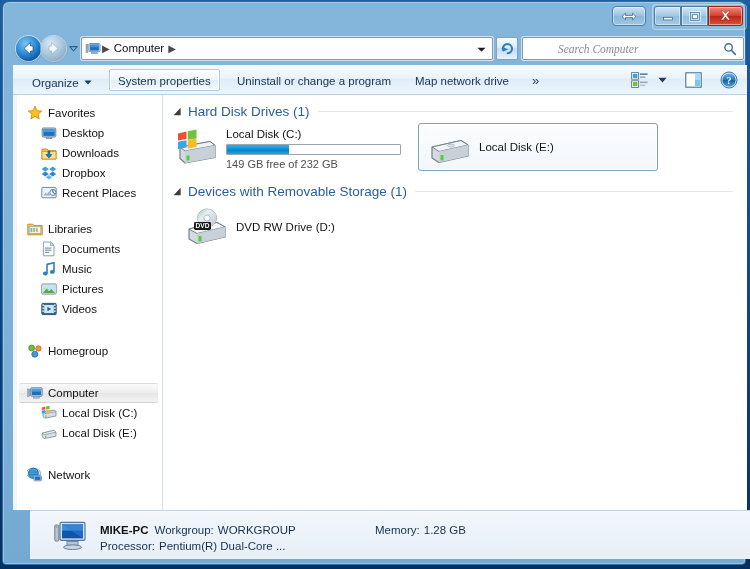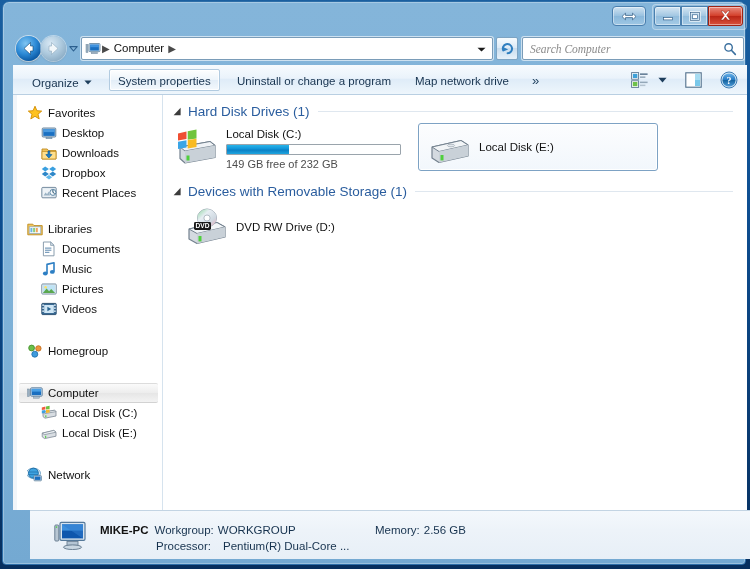--- a/index.html
+++ b/index.html
@@ -87,21 +87,21 @@
     display:flex;align-items:center;justify-content:center;
   }
   #searchbox{
     position:absolute;left:514px;top:4px;width:222px;height:23px;
     background:#ffffff;border:1px solid #7a9cb8;border-radius:2px;
     box-sizing:border-box;display:flex;align-items:center;
     box-shadow:0 0 0 1px rgba(255,255,255,.6);
   }
   #searchPH{
     flex:1;font-size:11.5px;color:#8b8b8b;font-style:italic;
-    padding-left:7px;font-family:"Liberation Serif",serif;
+    padding-left:7px;font-family:"Liberation Serif",serif;margin-left:28px;
   }
   #searchIcon{margin-right:6px;display:block;}
 
   
   #cmdbar{
     position:absolute;left:5px;top:62px;width:734px;height:30px;
     background:linear-gradient(180deg,#f7fbfe 0%,#eaf3fb 45%,#dfecf8 50%,#eef6fc 100%);
     border-bottom:1px solid #b9cfe2;
     box-sizing:border-box;
   }
@@ -200,21 +200,21 @@
     border-top:1px solid #c3d4e3;
     box-sizing:border-box;
   }
   #detIcon{position:absolute;left:24px;top:8px;width:34px;height:32px;display:block;}
   #detText{position:absolute;left:70px;top:11px;width:640px;font-size:11.5px;color:#16324e;}
   .detline{display:flex;align-items:baseline;line-height:16px;white-space:nowrap;}
   .detkey{color:#16324e;}
   .detval{color:#16324e;margin-left:4px;}
   .pcname{font-weight:bold;color:#111;margin-right:6px;}
   .memblock{position:absolute;left:275px;top:0;display:flex;}
-  .detrow2{margin-left:56px;gap:8px;}
+  .detrow2{}
 </style>
 </head>
 <body>
 
 <div id="desktop">
 <div id="win">
 <div id="winInner">
 
   <div id="titlebar">
     <div id="grp-mmc"></div>
@@ -618,21 +618,21 @@
       <ellipse cx="18.5" cy="28.2" rx="9" ry="2.3" fill="#c9d7e2" stroke="#6c8194" stroke-width="1"></ellipse>
     </svg>
 
     <div id="detText">
       <div class="detline">
         <span class="pcname">MIKE-PC</span>
         <span class="detkey">Workgroup:</span>
         <span class="detval">WORKGROUP</span>
         <span class="memblock">
           <span class="detkey">Memory:</span>
-          <span class="detval">2.56 GB</span>
+          <span class="detval">1.28 GB</span>
         </span>
       </div>
       <div class="detline detrow2">
         <span class="detkey">Processor:</span>
         <span class="detval">Pentium(R) Dual-Core ...</span>
       </div>
     </div>
   </div>
 
 </div>

